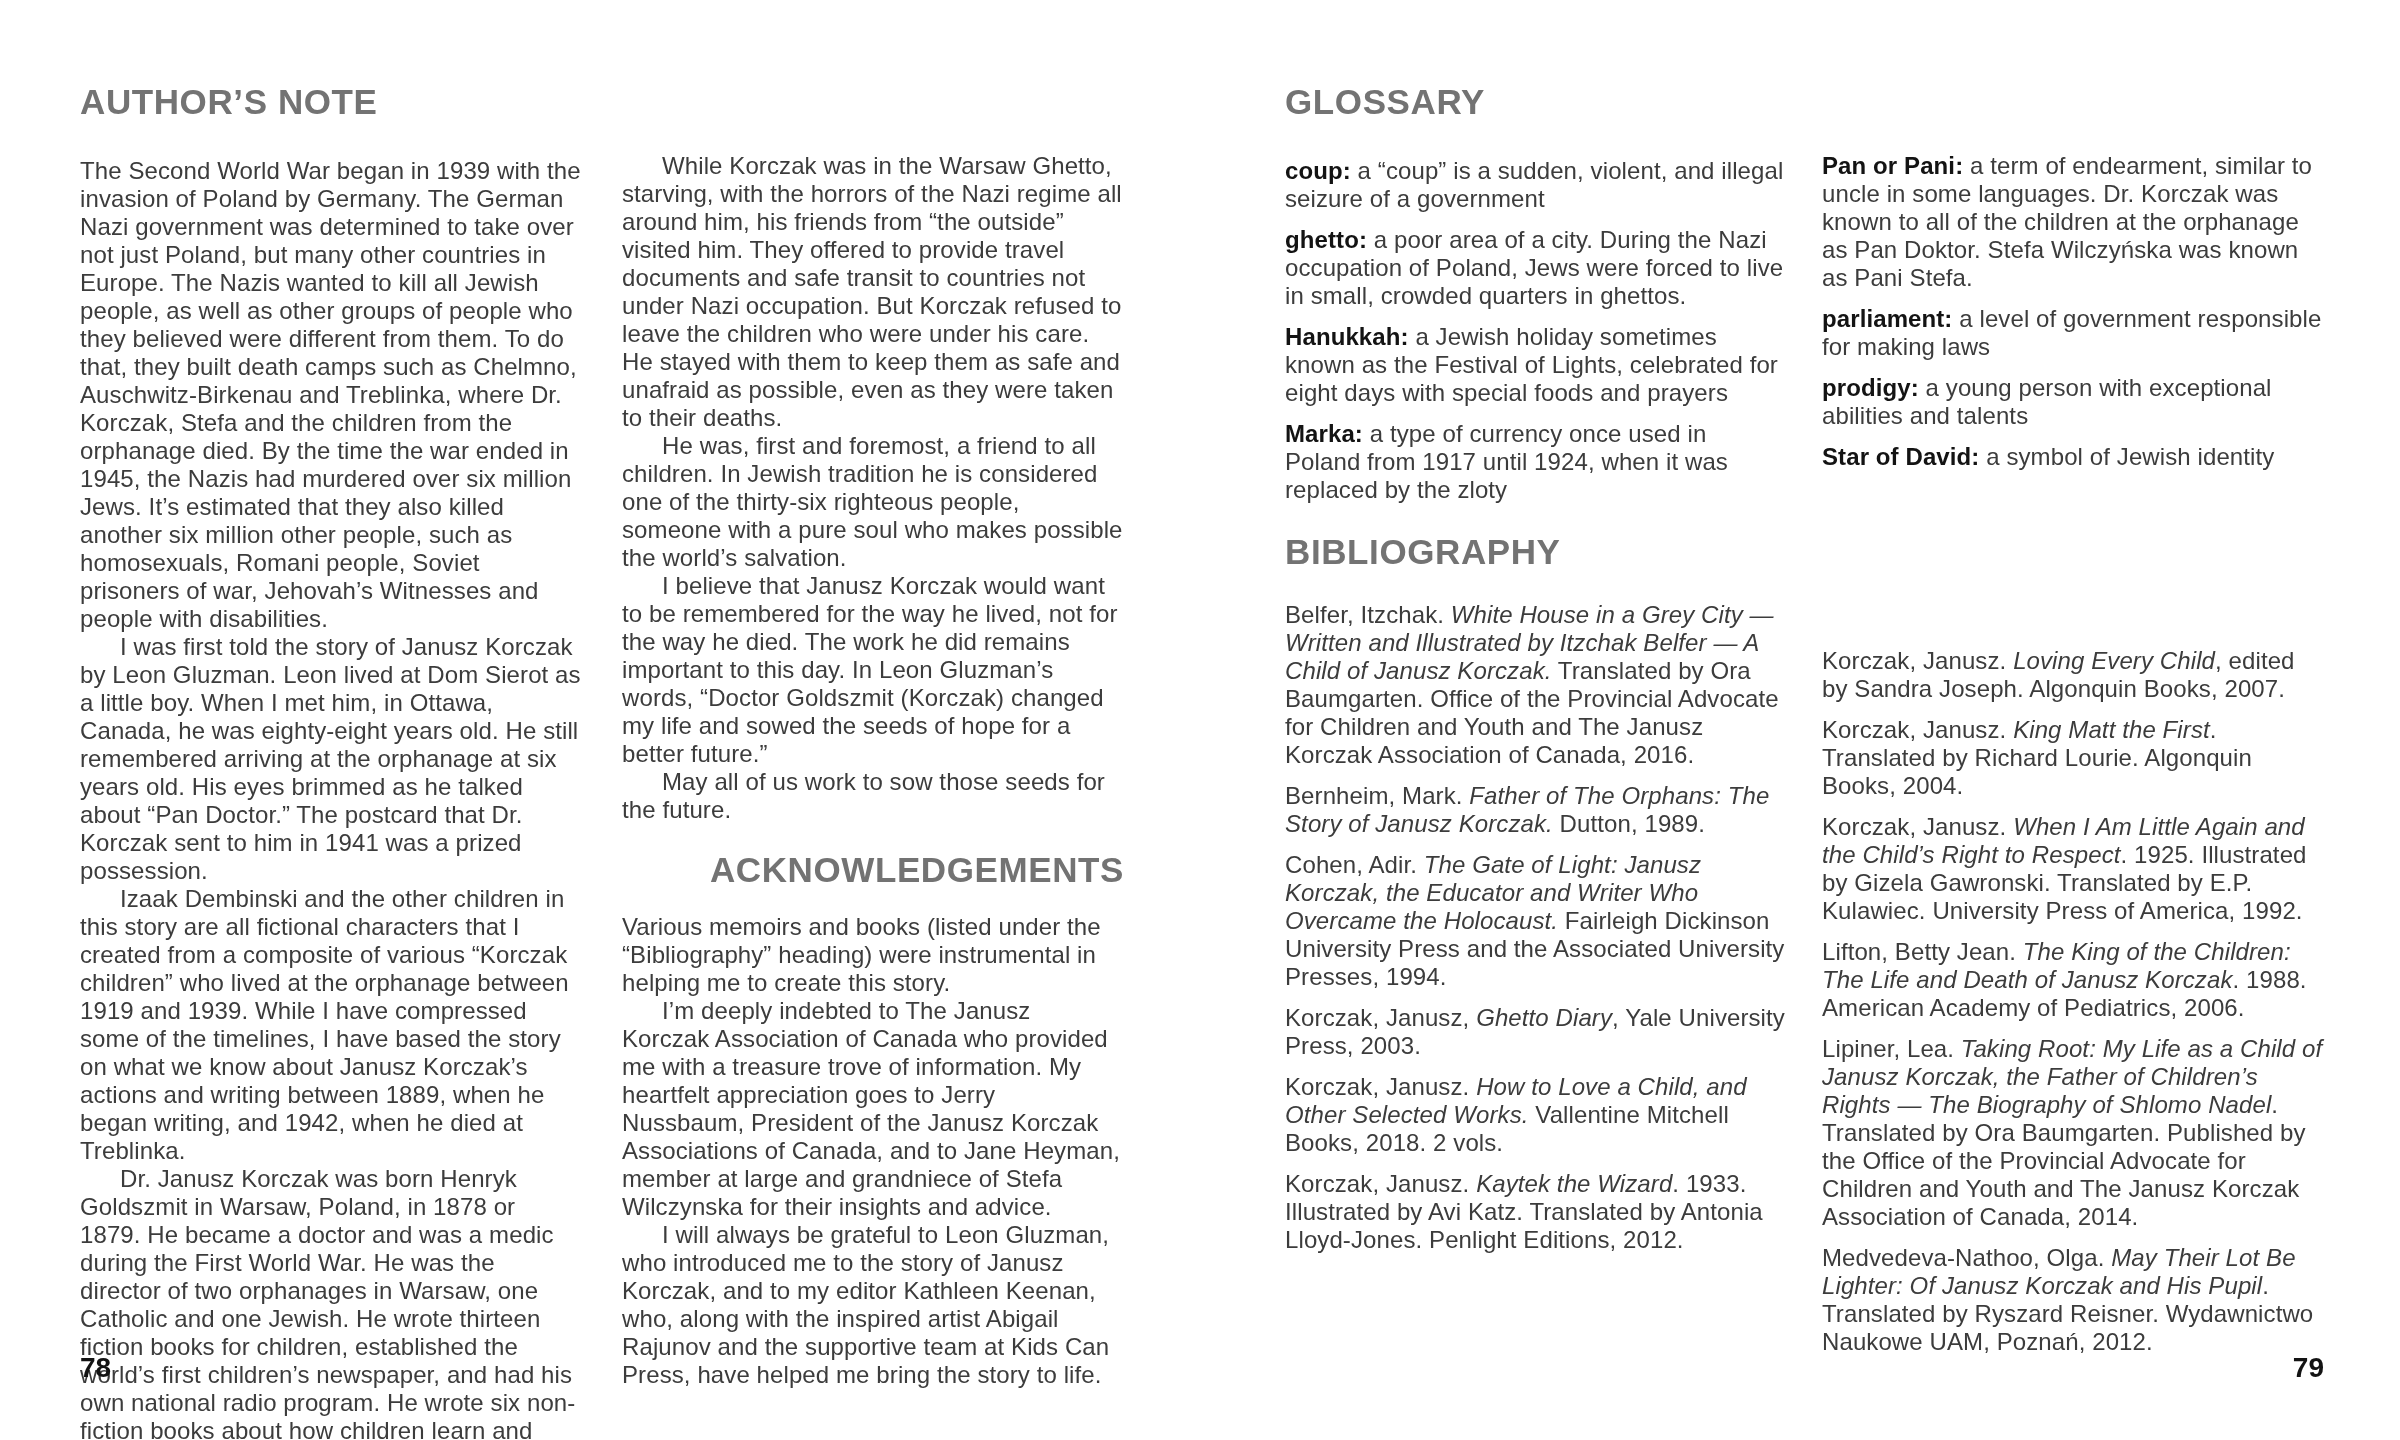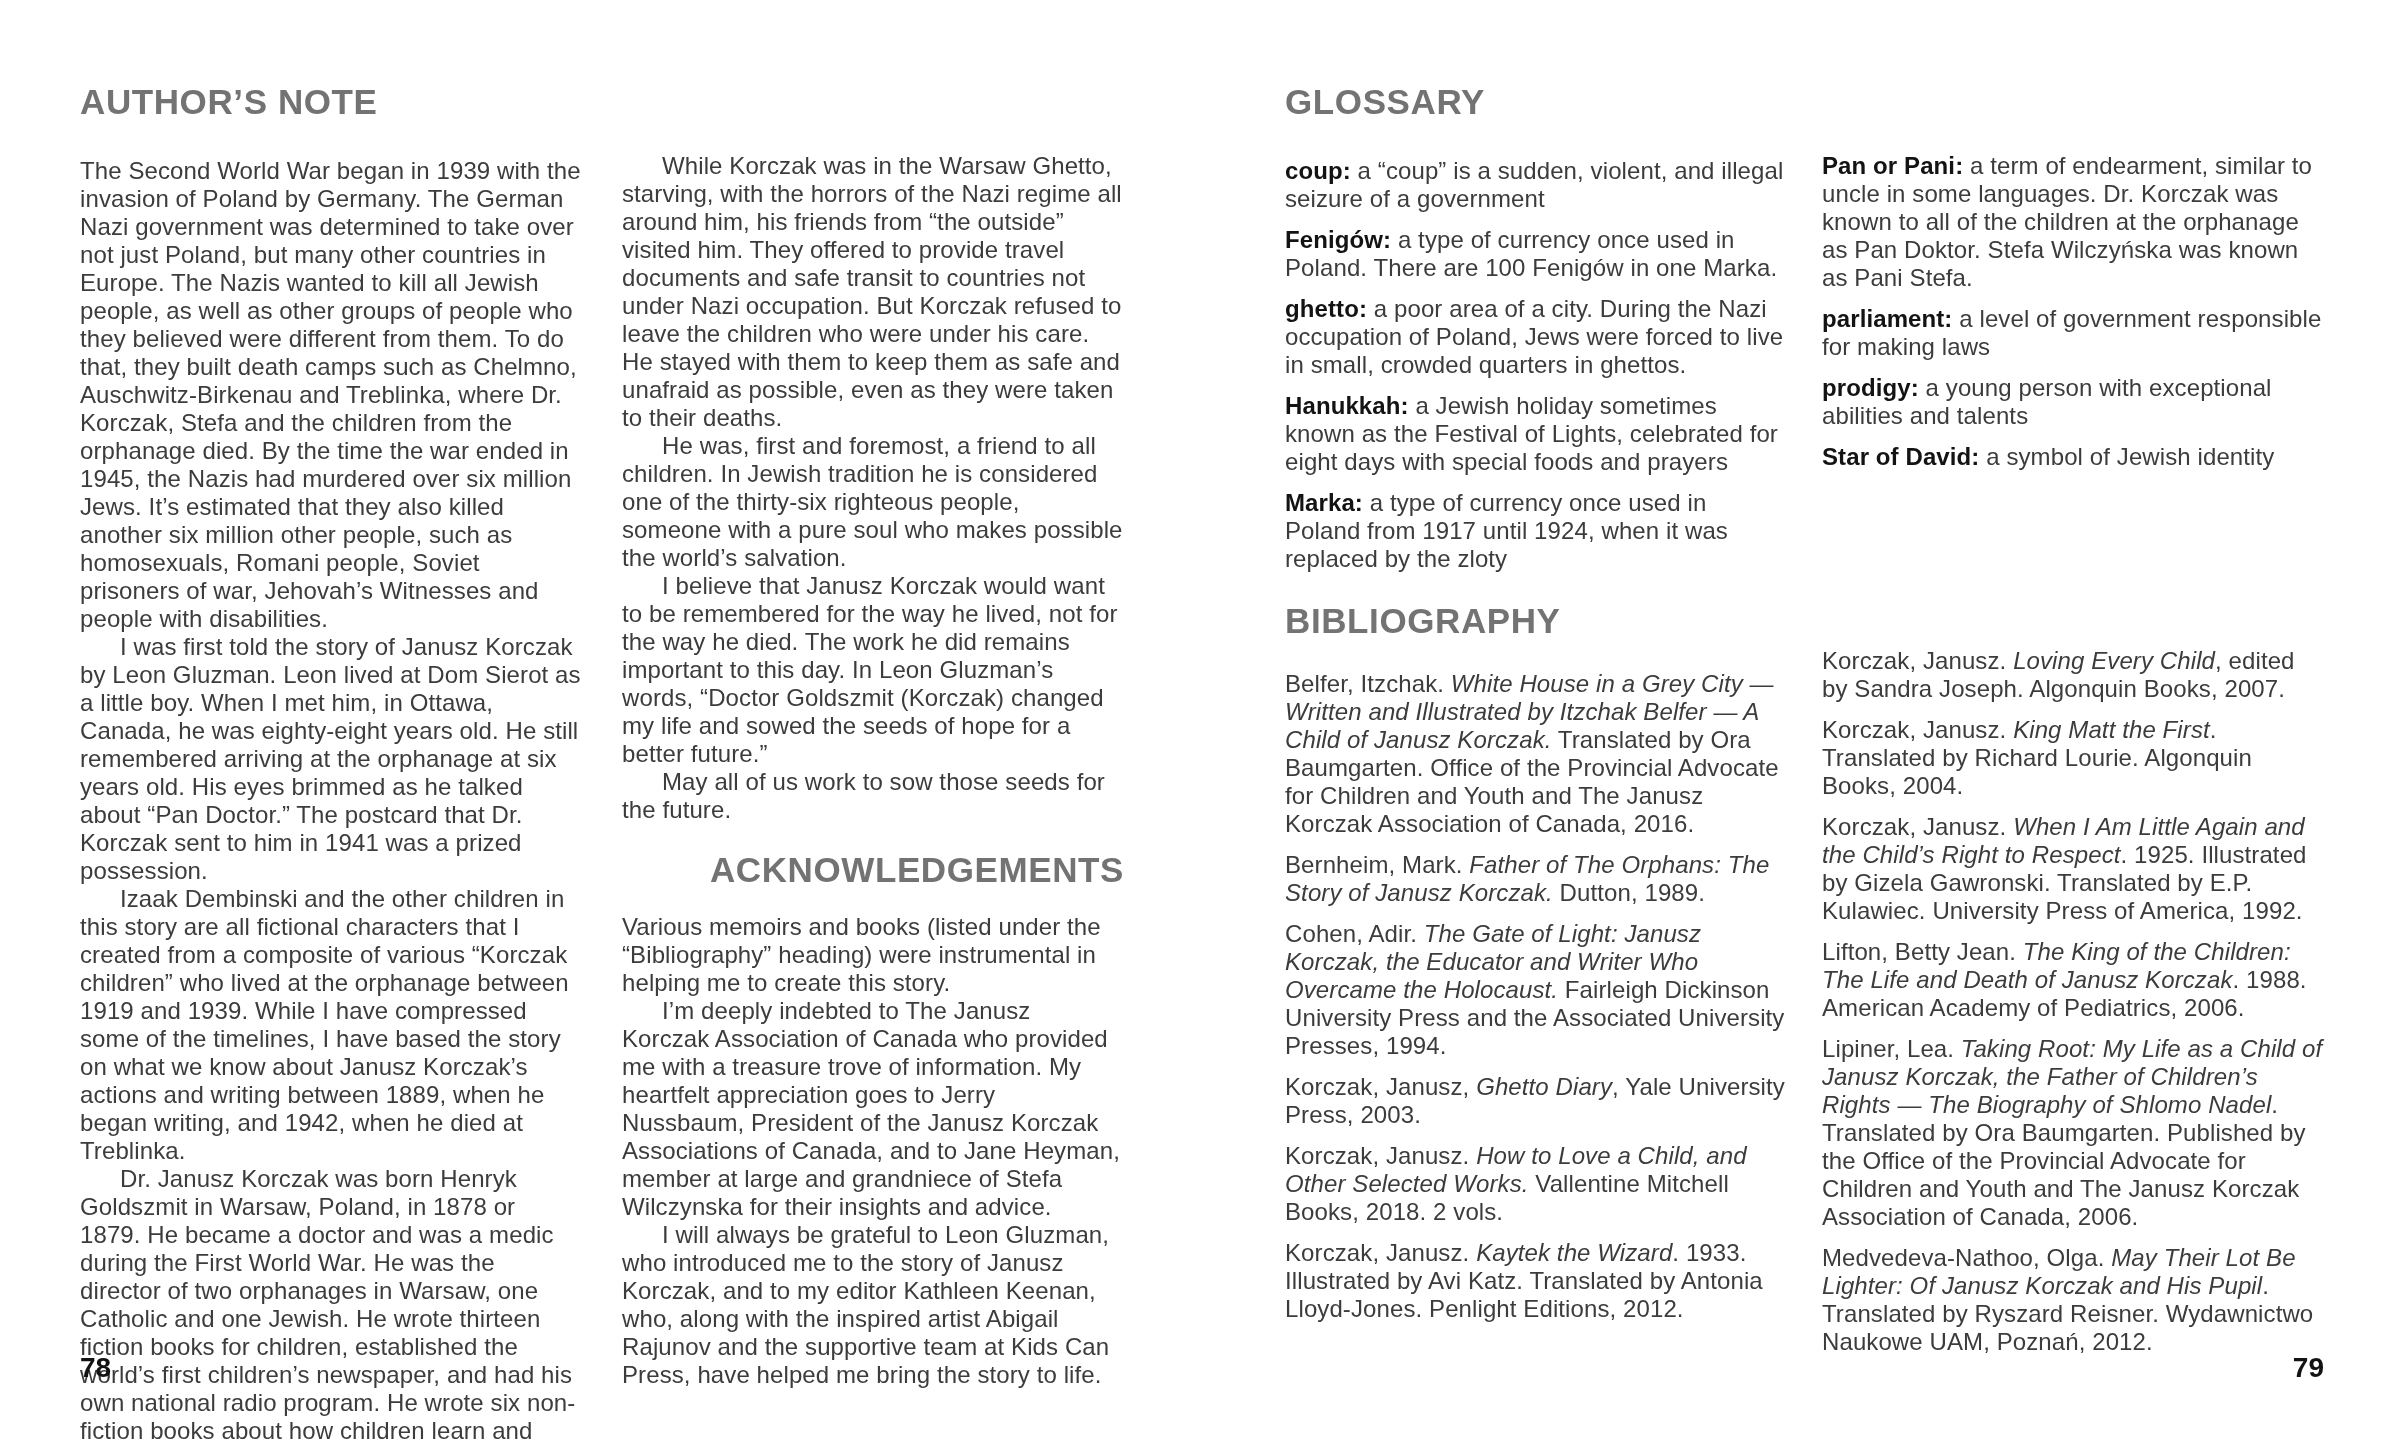--- a/index.html
+++ b/index.html
@@ -80,21 +80,20 @@
         <p class="para">Various memoirs and books (listed under the “Bibliography” heading) were instrumental in helping me to create this story.</p>
         <p class="para ind">I’m deeply indebted to The Janusz Korczak Association of Canada who provided me with a treasure trove of information. My heartfelt appreciation goes to Jerry Nussbaum, President of the Janusz Korczak Associations of Canada, and to Jane Heyman, member at large and grandniece of Stefa Wilczynska for their insights and advice.</p>
         <p class="para ind">I will always be grateful to Leon Gluzman, who introduced me to the story of Janusz Korczak, and to my editor Kathleen Keenan, who, along with the inspired artist Abigail Rajunov and the supportive team at Kids Can Press, have helped me bring the story to life.</p>
       </div>
   </section>
 
   <section class="col" id="gl-col1">
     <h1>GLOSSARY</h1>
     <div>
         <p class="gloss"><b>coup:</b> a “coup” is a sudden, violent, and illegal seizure of a government</p>
-        <p class="gloss"><b>Fenigów:</b> a type of currency once used in Poland. There are 100 Fenigów in one Marka.</p>
         <p class="gloss"><b>ghetto:</b> a poor area of a city. During the Nazi occupation of Poland, Jews were forced to live in small, crowded quarters in ghettos.</p>
         <p class="gloss"><b>Hanukkah:</b> a Jewish holiday sometimes known as the Festival of Lights, celebrated for eight days with special foods and prayers</p>
         <p class="gloss"><b>Marka:</b> a type of currency once used in Poland from 1917 until 1924, when it was replaced by the zloty</p>
       </div>
     <h1 class="h-bib">BIBLIOGRAPHY</h1>
     <div>
         <p class="bib"><span>Belfer, Itzchak. </span><i>White House in a Grey City — Written and Illustrated by Itzchak Belfer — A Child of Janusz Korczak.</i><span> Translated by Ora Baumgarten. Office of the Provincial Advocate for Children and Youth and The Janusz Korczak Association of Canada, 2016.</span></p>
         <p class="bib"><span>Bernheim, Mark. </span><i>Father of The Orphans: The Story of Janusz Korczak.</i><span> Dutton, 1989.</span></p>
         <p class="bib"><span>Cohen, Adir. </span><i>The Gate of Light: Janusz Korczak, the Educator and Writer Who Overcame the Holocaust.</i><span> Fairleigh Dickinson University Press and the Associated University Presses, 1994.</span></p>
         <p class="bib"><span>Korczak, Janusz, </span><i>Ghetto Diary</i><span>, Yale University Press, 2003.</span></p>
@@ -108,21 +107,21 @@
         <p class="gloss"><b>Pan or Pani:</b> a term of endearment, similar to uncle in some languages. Dr. Korczak was known to all of the children at the orphanage as Pan Doktor. Stefa Wilczyńska was known as Pani Stefa.</p>
         <p class="gloss"><b>parliament:</b> a level of government responsible for making laws</p>
         <p class="gloss"><b>prodigy:</b> a young person with exceptional abilities and talents</p>
         <p class="gloss"><b>Star of David:</b> a symbol of Jewish identity</p>
       </div>
     <div class="bib2">
         <p class="bib"><span>Korczak, Janusz. </span><i>Loving Every Child</i><span>, edited by Sandra Joseph. Algonquin Books, 2007.</span></p>
         <p class="bib"><span>Korczak, Janusz. </span><i>King Matt the First</i><span>. Translated by Richard Lourie. Algonquin Books, 2004.</span></p>
         <p class="bib"><span>Korczak, Janusz. </span><i>When I Am Little Again and the Child’s Right to Respect</i><span>. 1925. Illustrated by Gizela Gawronski. Translated by E.P. Kulawiec. University Press of America, 1992.</span></p>
         <p class="bib"><span>Lifton, Betty Jean. </span><i>The King of the Children: The Life and Death of Janusz Korczak</i><span>. 1988. American Academy of Pediatrics, 2006.</span></p>
-        <p class="bib"><span>Lipiner, Lea. </span><i>Taking Root: My Life as a Child of Janusz Korczak, the Father of Children’s Rights — The Biography of Shlomo Nadel</i><span>. Translated by Ora Baumgarten. Published by the Office of the Provincial Advocate for Children and Youth and The Janusz Korczak Association of Canada, 2006.</span></p>
+        <p class="bib"><span>Lipiner, Lea. </span><i>Taking Root: My Life as a Child of Janusz Korczak, the Father of Children’s Rights — The Biography of Shlomo Nadel</i><span>. Translated by Ora Baumgarten. Published by the Office of the Provincial Advocate for Children and Youth and The Janusz Korczak Association of Canada, 2014.</span></p>
         <p class="bib"><span>Medvedeva-Nathoo, Olga. </span><i>May Their Lot Be Lighter: Of Janusz Korczak and His Pupil</i><span>. Translated by Ryszard Reisner. Wydawnictwo Naukowe UAM, Poznań, 2012.</span></p>
       </div>
   </section>
 
   <div class="pnum" id="pn-left">78</div>
   <div class="pnum" id="pn-right">79</div>
 
 </div>
 
 </body></html>

